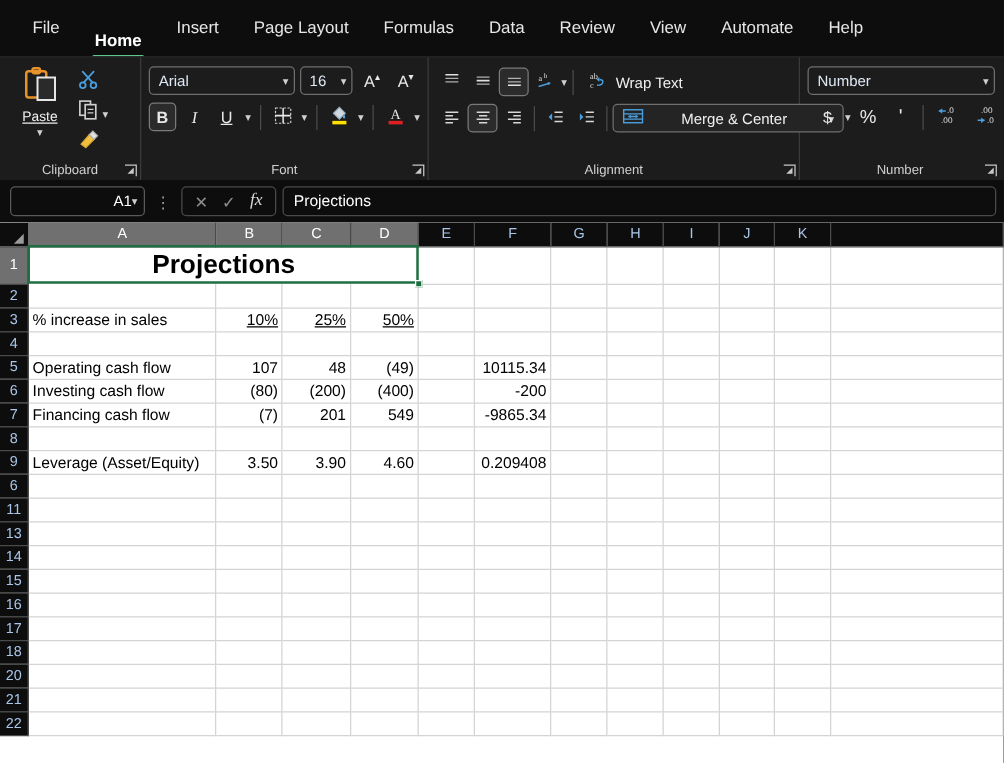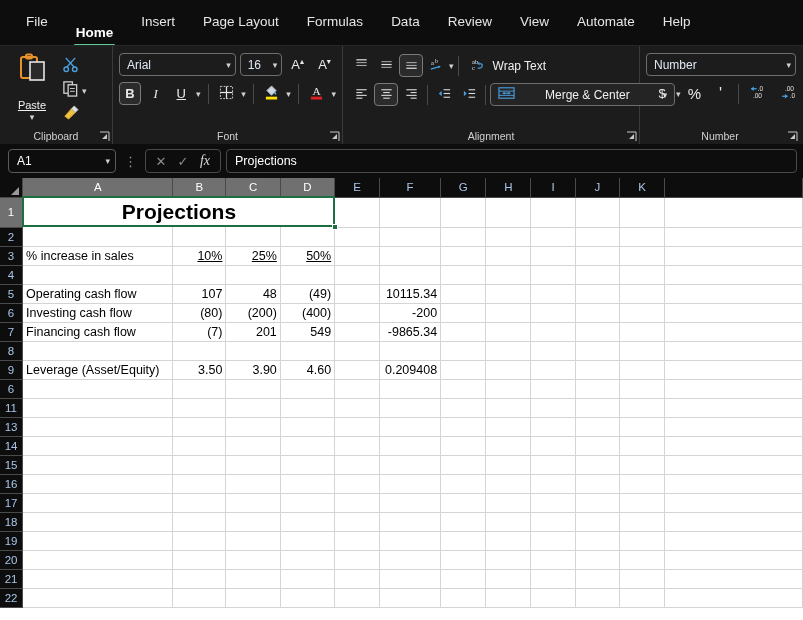--- a/index.html
+++ b/index.html
@@ -76,21 +76,21 @@
 
   
   #grp-clipboard { width: 113px; }
   .paste-col {
     width: 54px;
     display: flex; flex-direction: column;
     align-items: center; justify-content: flex-start;
     padding-top: 2px;
   }
   .paste-ico { width: 34px; height: 30px; }
-  .paste-lbl { font-size: 11px; color: #f0f0f0; margin-top: 16px; text-decoration: underline; }
+  .paste-lbl { font-size: 11px; color: #f0f0f0; margin-top: 5px; text-decoration: underline; }
   .caret-sm { font-size: 9px; color: #d0d0d0; line-height: 8px; margin-top: 2px;}
   .clip-col {
     width: 50px;
     display: flex; flex-direction: column;
     gap: 2px; padding-top: 4px; align-items: flex-start;
   }
   .clip-row { display: flex; align-items: center; gap: 3px; height: 22px; padding-left: 4px;}
 
   
   #grp-font { width: 230px; }
@@ -151,21 +151,21 @@
     background: #0d0d0d;
     display: flex; align-items: center;
     padding: 0 6px 0 8px;
     gap: 5px;
   }
   #name-box {
     width: 108px; height: 24px;
     border: 1px solid #5a5a5a; border-radius: 4px;
     display: flex; align-items: center;
     padding: 0 5px 0 8px;
-    font-size: 12px; color: #ffffff;
+    font-size: 12px; color: #ffffff; text-align: right;
   }
   #name-box .cv { flex: 1; }
   #name-box .cc { font-size: 9px; color: #cfcfcf; }
   .fb-dots { color: #9a9a9a; font-size: 13px; padding: 0 3px; letter-spacing:0; }
   #fb-btns {
     height: 24px;
     border: 1px solid #4a4a4a; border-radius: 4px;
     display: flex; align-items: center; gap: 2px;
     padding: 0 5px;
   }
@@ -861,35 +861,20 @@
           <td class="cell r-left"></td>
           <td class="cell r-left"></td>
           <td class="cell r-left"></td>
           <td class="cell r-left"></td>
           <td class="cell r-left"></td>
           <td class="cell r-left"></td>
           <td class="cell r-left"></td>
           <td class="cell"></td>
         </tr>
         <tr style="height: 17px;">
-          <th class="rowhead">19</th>
-          <td class="cell r-left"></td>
-          <td class="cell r-left"></td>
-          <td class="cell r-left"></td>
-          <td class="cell r-left"></td>
-          <td class="cell r-left"></td>
-          <td class="cell r-left"></td>
-          <td class="cell r-left"></td>
-          <td class="cell r-left"></td>
-          <td class="cell r-left"></td>
-          <td class="cell r-left"></td>
-          <td class="cell r-left"></td>
-          <td class="cell"></td>
-        </tr>
-        <tr style="height: 17px;">
           <th class="rowhead">20</th>
           <td class="cell r-left"></td>
           <td class="cell r-left"></td>
           <td class="cell r-left"></td>
           <td class="cell r-left"></td>
           <td class="cell r-left"></td>
           <td class="cell r-left"></td>
           <td class="cell r-left"></td>
           <td class="cell r-left"></td>
           <td class="cell r-left"></td>

